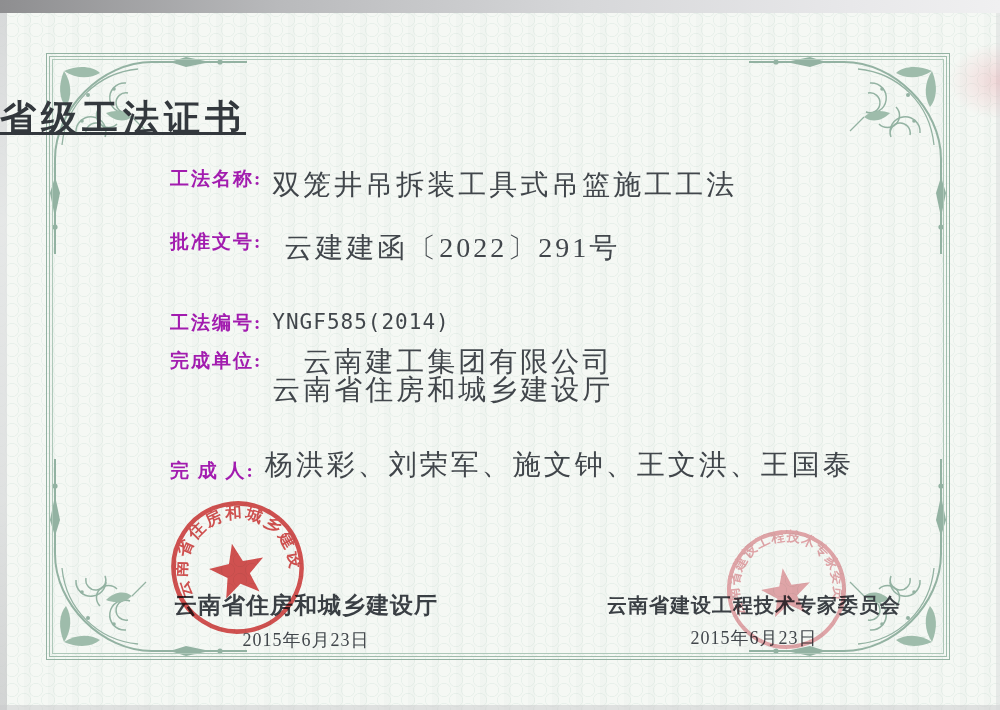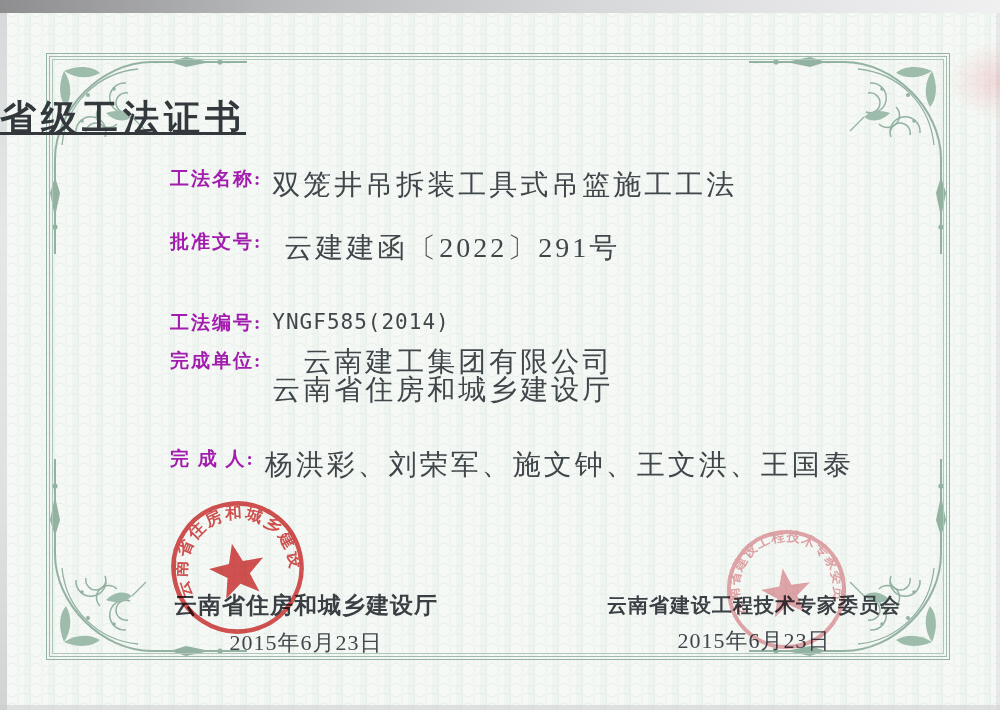--- a/index.html
+++ b/index.html
@@ -36,31 +36,31 @@
   .corner{position:absolute;width:205px;height:205px;pointer-events:none;}
   .corner.tl{left:-5px;top:-5px;}
   .corner.tr{right:-5px;top:-5px;transform:scaleX(-1);}
   .corner.bl{left:-5px;bottom:-5px;transform:scaleY(-1);}
   .corner.br{right:-5px;bottom:-5px;transform:scale(-1,-1);}
   
   .content{position:absolute;inset:0;z-index:5;}
   .title{position:absolute;top:94px;left:0;width:100%;
     font-size:36px;font-weight:bold;letter-spacing:5px;color:#33383d;text-decoration:underline;}
   .field-row{position:absolute;left:170px;display:flex;align-items:flex-start;white-space:nowrap;}
-  .row-0{top:166px;} .row-1{top:229px;gap:12px;} .row-2{top:290px;margin-top:20px;} .row-3{top:348px;} .row-4{top:446px;}
+  .row-0{top:166px;} .row-1{top:229px;gap:12px;} .row-2{top:290px;margin-top:20px;} .row-3{top:348px;} .row-4{top:446px;align-items:flex-end;}
   .field-label{font-weight:bold;font-size:19px;letter-spacing:2px;color:#a21caf;}
   .field-value{font-size:28px;letter-spacing:3px;margin-left:10px;color:#41464b;}
   .field-value .line{display:block;line-height:28px;text-align:right;}
   .mono{font-family:"DejaVu Sans Mono","Liberation Mono",monospace;letter-spacing:1px;font-size:21px;}
   .issuer{position:absolute;text-align:center;z-index:5;}
   .issuer-left{left:150px;top:590px;width:312px;}
   .issuer-right{left:596px;top:592px;width:316px;}
   .issuer .org{font-size:23px;font-weight:bold;letter-spacing:1px;color:#3a3f44;}
   .issuer-right .org{font-size:20px;}
-  .issuer .date{font-size:22px;margin-top:7px;letter-spacing:1px;color:#41464b;}
+  .issuer .date{font-size:18px;margin-top:7px;letter-spacing:1px;color:#41464b;}
   
   .seal{position:absolute;z-index:6;mix-blend-mode:multiply;pointer-events:none;}
   .seal-left{left:167px;top:497px;width:141px;height:141px;opacity:.92;transform:rotate(-12deg);}
   .seal-right{left:723px;top:526px;width:127px;height:127px;opacity:.72;transform:rotate(-9deg);}
   .hidden-defs{position:absolute;width:0;height:0;overflow:hidden;}
 </style>
 </head>
 <body>
 
 <div class="paper"></div>

